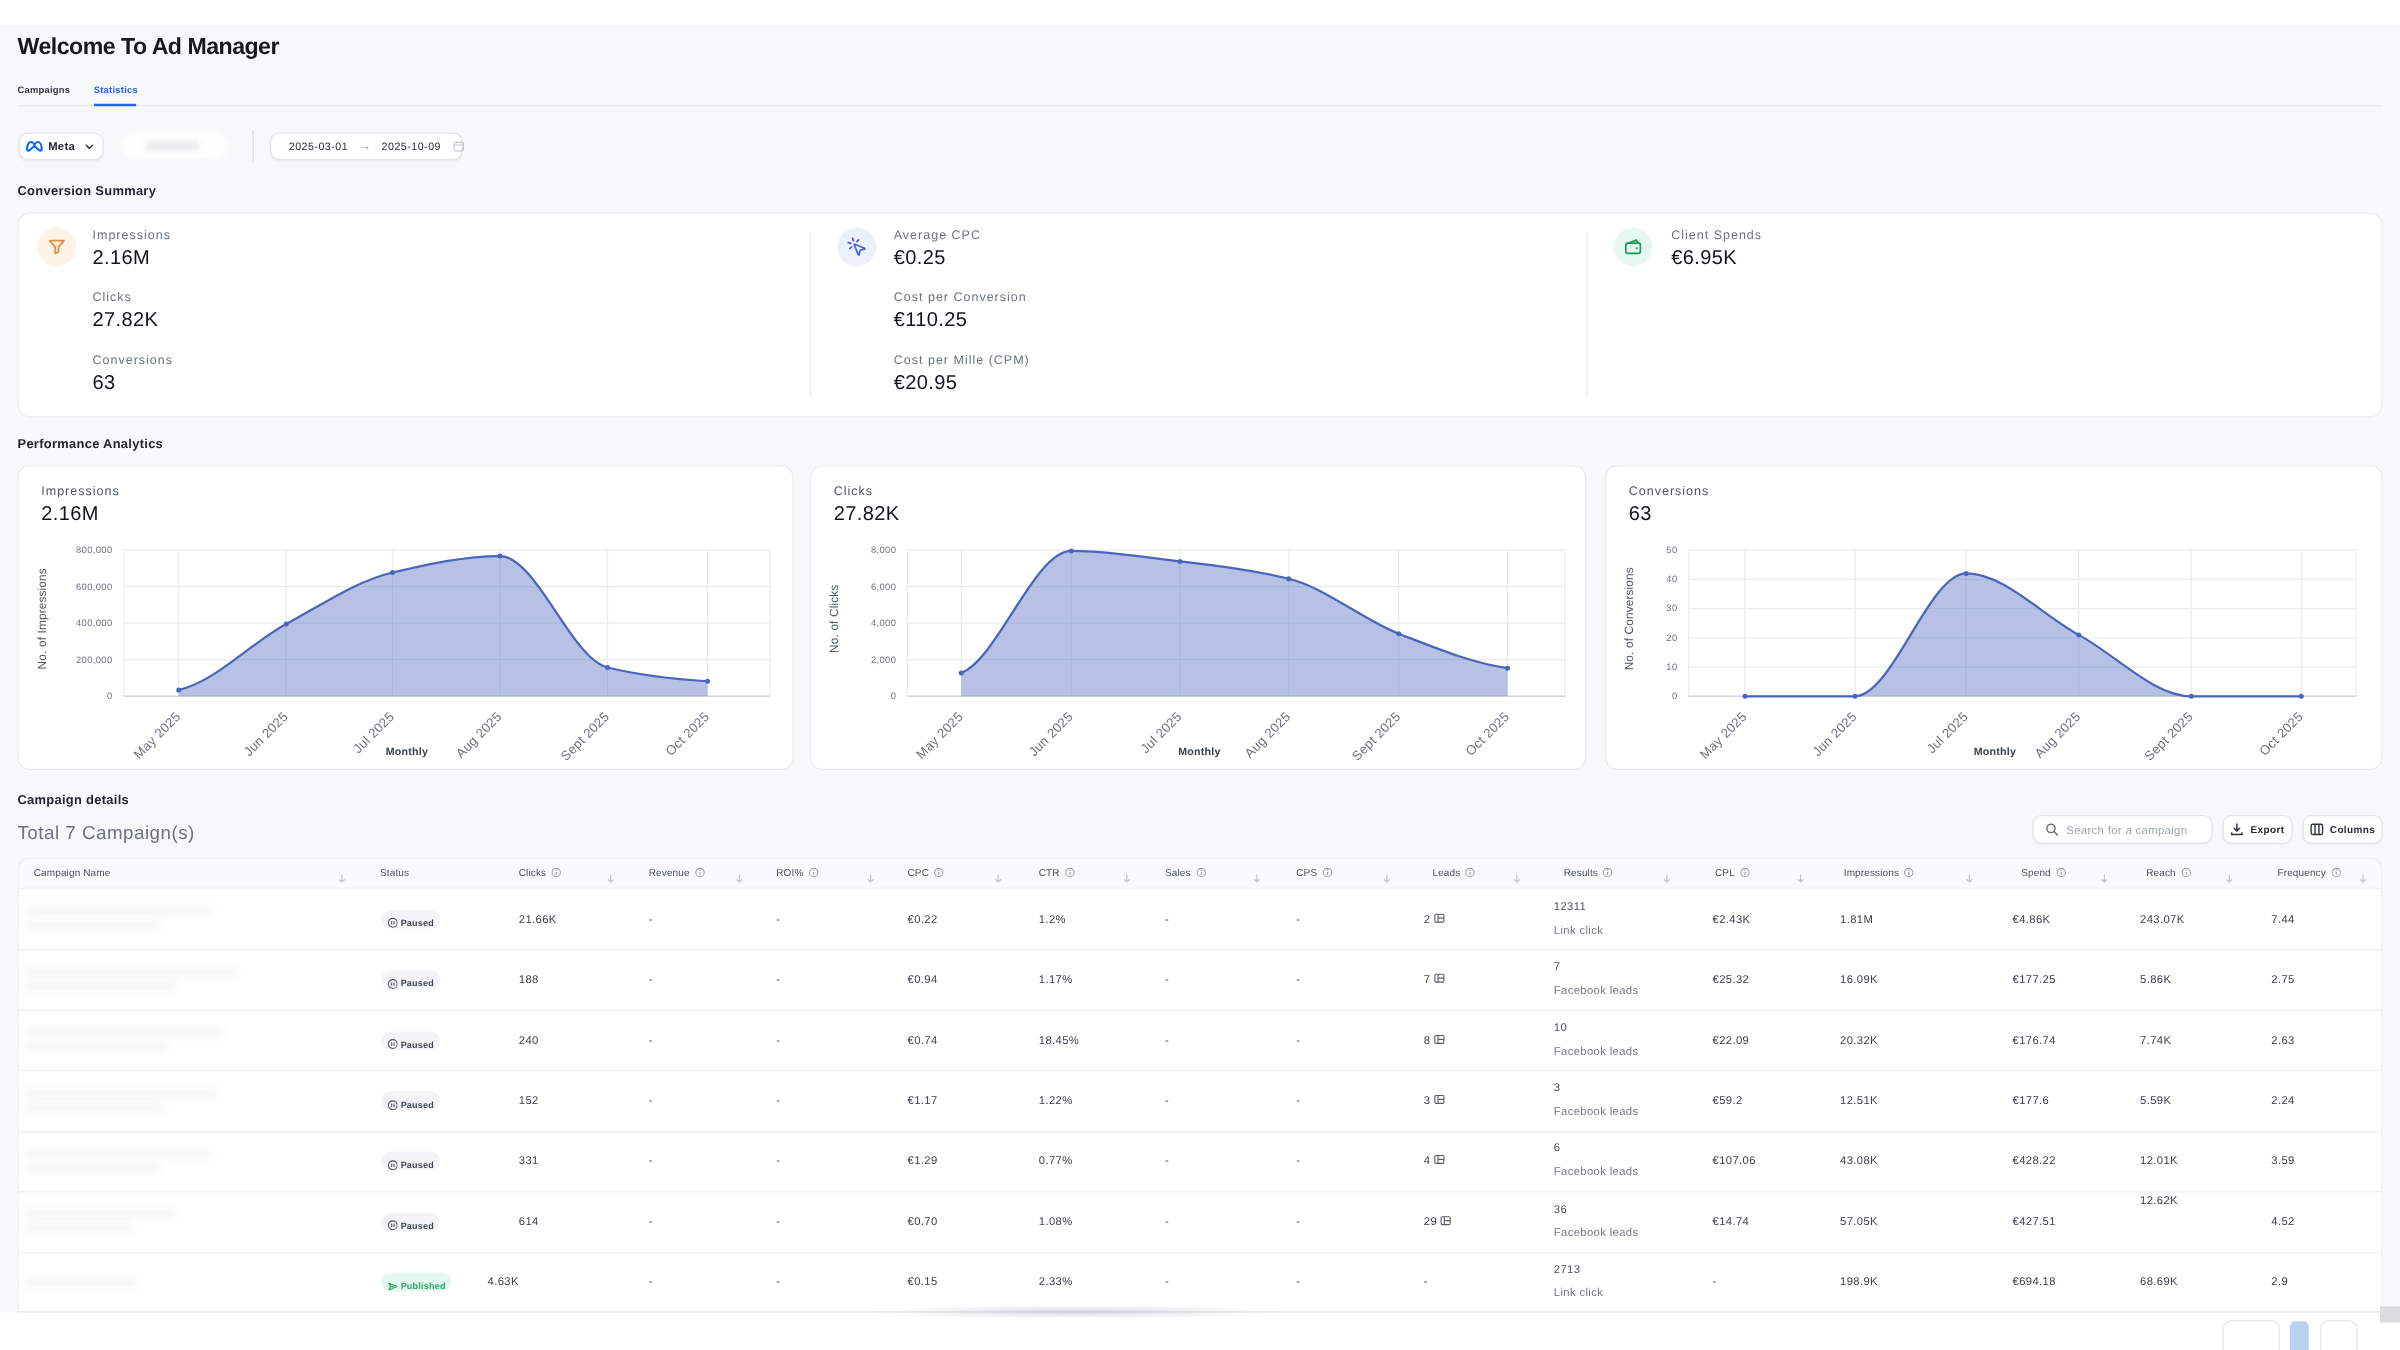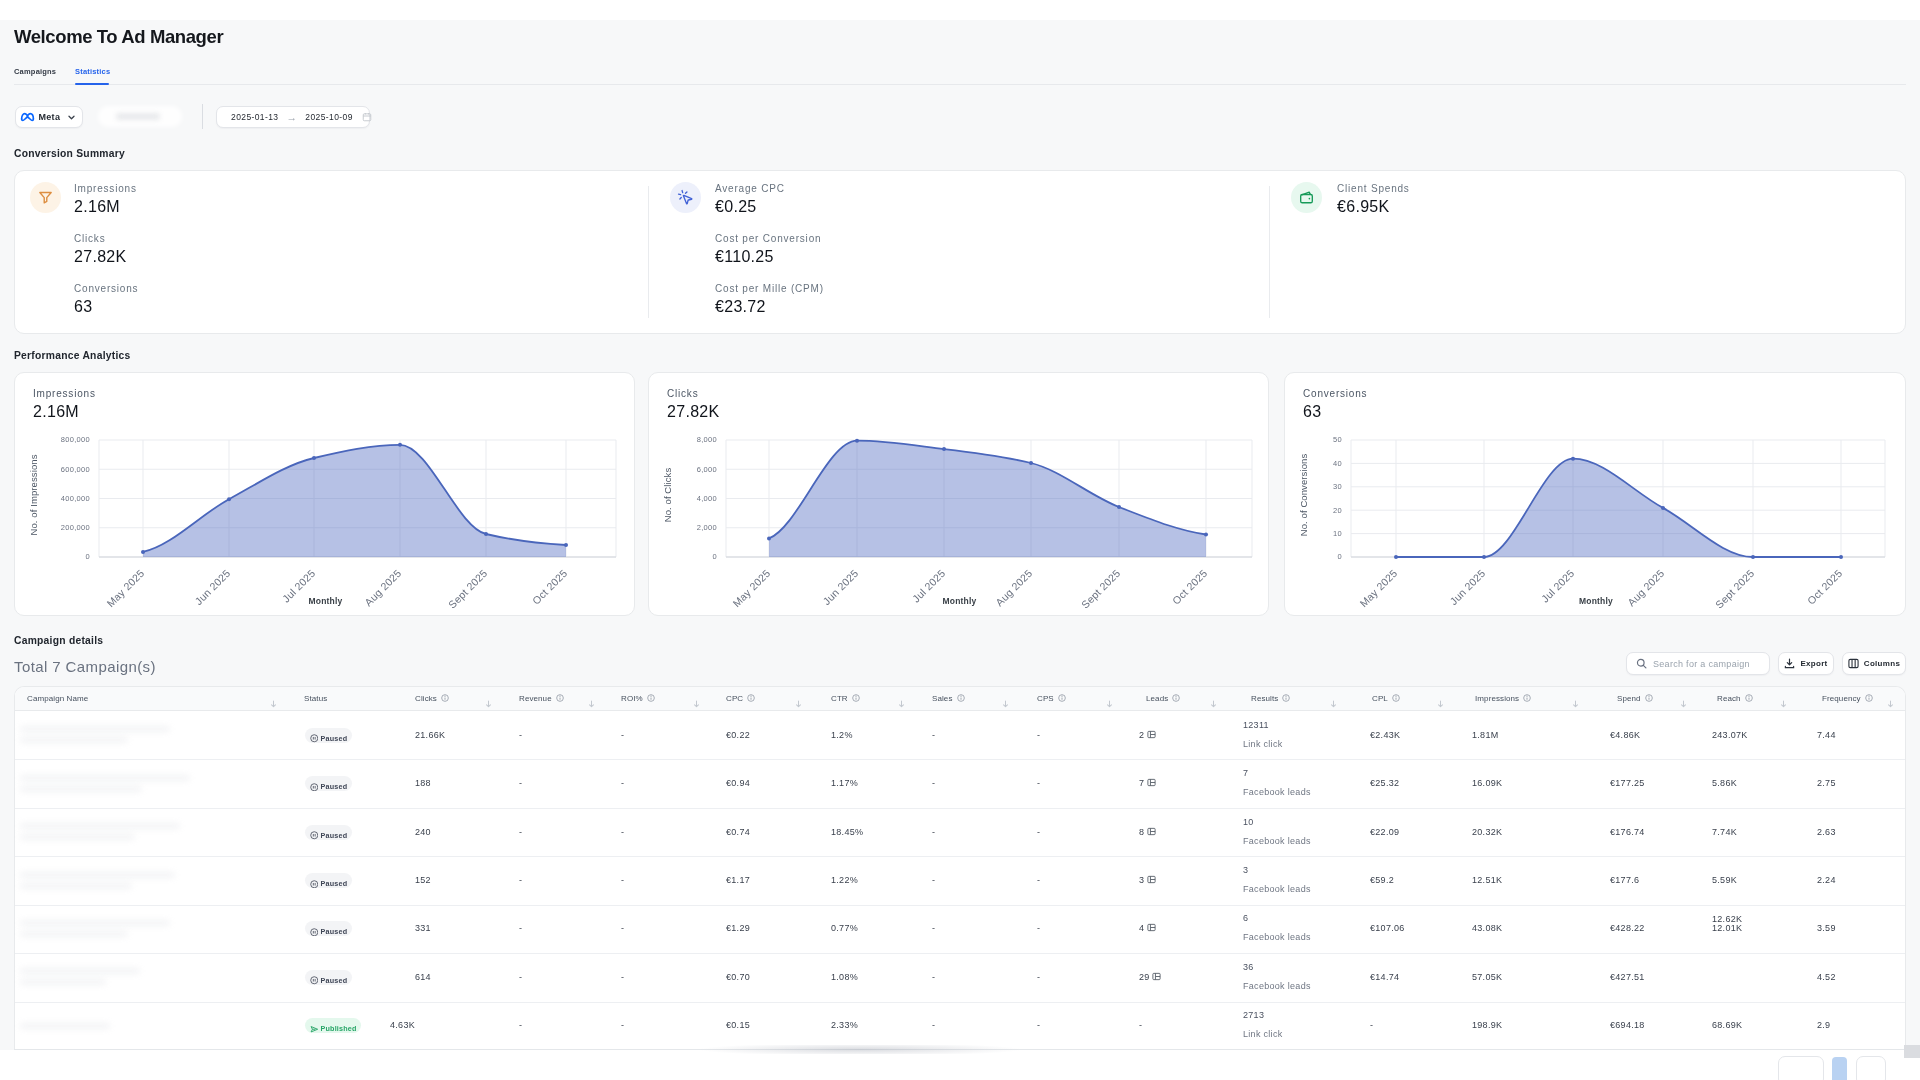--- a/index.html
+++ b/index.html
@@ -30,21 +30,21 @@
     <span style="margin-left:auto;margin-right:6px;display:flex">
       <svg width="9" height="9" viewBox="0 0 10 10">
         <path d="M2.2 3.6 5 6.4 7.8 3.6" fill="none" stroke="#39404b" stroke-width="1.4" stroke-linecap="round" stroke-linejoin="round"></path>
       </svg>
     </span>
   </div>
 <div class="abs" style="left:98px;top:106px;width:84px;height:21px;background:rgba(255,255,255,.85);border-radius:10px;filter:blur(2px)"></div>
 <div class="abs" style="left:116px;top:113px;width:44px;height:7px;background:#d3d6db;border-radius:3px;filter:blur(2.5px);opacity:.5"></div>
 <div class="abs" style="left:202px;top:104px;width:1px;height:25px;background:#dadde2"></div>
 <div class="btn" style="left:216px;top:106px;width:154px;height:22px;justify-content:flex-start;padding-left:14px;gap:0;font-weight:400">
-    <span style="font-size:8.5px;letter-spacing:.4px;color:#1f242c">2025-01-13</span>
+    <span style="font-size:8.5px;letter-spacing:.4px;color:#1f242c">2025-03-01</span>
     <span style="font-size:10.5px;color:#9aa1ab;margin:0 8px">→</span>
     <span style="font-size:8.5px;letter-spacing:.4px;color:#1f242c">2025-10-09</span>
     <span style="margin-left:9px;display:flex">
       <svg width="10" height="10" viewBox="0 0 12 12">
         <rect x="1.5" y="2.2" width="9" height="8.3" rx="1.2" fill="none" stroke="#c3c7cd" stroke-width="1.1"></rect>
         <line x1="1.5" y1="4.8" x2="10.5" y2="4.8" stroke="#c3c7cd" stroke-width="1.1"></line>
         <line x1="4" y1="1.2" x2="4" y2="3" stroke="#c3c7cd" stroke-width="1.1"></line>
         <line x1="8" y1="1.2" x2="8" y2="3" stroke="#c3c7cd" stroke-width="1.1"></line>
       </svg>
     </span>
@@ -71,21 +71,21 @@
       <path d="m6 12-1.9 2"></path>
       <path d="M7.2 2.2 8 5.1"></path>
       <path d="M9.037 9.69a.498.498 0 0 1 .653-.653l11 4.5a.5.5 0 0 1-.074.949l-4.349 1.041a1 1 0 0 0-.74.739l-1.04 4.35a.5.5 0 0 1-.95.074z"></path>
     </svg>
   </div>
 <div class="abs lbl" style="left:715px;top:183px">Average CPC</div>
 <div class="abs val" style="left:715px;top:198.5px">€0.25</div>
 <div class="abs lbl" style="left:715px;top:233px">Cost per Conversion</div>
 <div class="abs val" style="left:715px;top:248.5px">€110.25</div>
 <div class="abs lbl" style="left:715px;top:283px">Cost per Mille (CPM)</div>
-<div class="abs val" style="left:715px;top:298.5px">€23.72</div>
+<div class="abs val" style="left:715px;top:298.5px">€20.95</div>
 <div class="circ" style="left:1291px;top:182px;background:#e7f8ef">
     <svg width="17" height="17" viewBox="0 0 24 24" fill="none" stroke="#169a58" stroke-width="1.9" stroke-linecap="round" stroke-linejoin="round">
       <path d="M5.5 8.2 15.8 4.4 17.3 7.6"></path>
       <rect x="3.8" y="7.8" width="16.4" height="11.6" rx="2.2"></rect>
       <circle cx="16.1" cy="13.6" r="1.15" fill="#169a58" stroke="none"></circle>
     </svg>
   </div>
 <div class="abs lbl" style="left:1337px;top:183px">Client Spends</div>
 <div class="abs val" style="left:1337px;top:198.5px">€6.95K</div>
 <div class="sect" style="left:14px;top:350px">Performance Analytics</div>
@@ -510,21 +510,21 @@
 <div class="tcell" style="left:1139px;top:971.9px">29 <svg width="9" height="9" viewBox="0 0 12 12" style="vertical-align:-1px">
       <rect x="1.2" y="1.8" width="9.6" height="8.4" rx="1.2" fill="none" stroke="#565d68" stroke-width="1.2"></rect>
       <line x1="4.6" y1="1.8" x2="4.6" y2="10.2" stroke="#565d68" stroke-width="1.2"></line>
       <line x1="4.6" y1="6" x2="10.8" y2="6" stroke="#565d68" stroke-width="1.2"></line>
     </svg></div>
 <div class="tcell" style="left:1243px;top:961.9px;color:#4a5160">36</div>
 <div class="tcell" style="left:1243px;top:980.9px;color:#6f7683">Facebook leads</div>
 <div class="tcell" style="left:1370px;top:971.9px;color:#3a414d">€14.74</div>
 <div class="tcell" style="left:1472px;top:971.9px;color:#3a414d">57.05K</div>
 <div class="tcell" style="left:1610px;top:971.9px;color:#3a414d">€427.51</div>
-<div class="tcell" style="left:1712px;top:914px;color:#3a414d">12.62K</div>
+<div class="tcell" style="left:1712px;top:955px;color:#3a414d">12.62K</div>
 <div class="tcell" style="left:1817px;top:971.9px;color:#3a414d">4.52</div>
 <div class="abs" style="left:15px;top:1050.0px;width:1890px;height:1px;background:#edeff2"></div>
 <div class="abs" style="left:20px;top:1022.8px;width:90px;height:6px;background:#c3c7cf;opacity:.2;border-radius:3px;filter:blur(3px)"></div>
 <div class="chip" style="left:305px;top:1018.3px;background:#e4f8ed;color:#27a567"><svg width="8.5" height="8.5" viewBox="0 0 12 12" style="vertical-align:-1.5px">
       <path d="M1.5 2.2 10.8 6 1.5 9.8 3.4 6z" fill="none" stroke="#27a567" stroke-width="1.3" stroke-linejoin="round"></path>
       <line x1="3.4" y1="6" x2="7.5" y2="6" stroke="#27a567" stroke-width="1.3"></line>
     </svg>Published</div>
 <div class="tcell" style="left:390px;top:1020.3px;color:#3a414d">4.63K</div>
 <div class="tcell" style="left:519px;top:1020.3px;color:#3a414d">-</div>
 <div class="tcell" style="left:621px;top:1020.3px;color:#3a414d">-</div>

